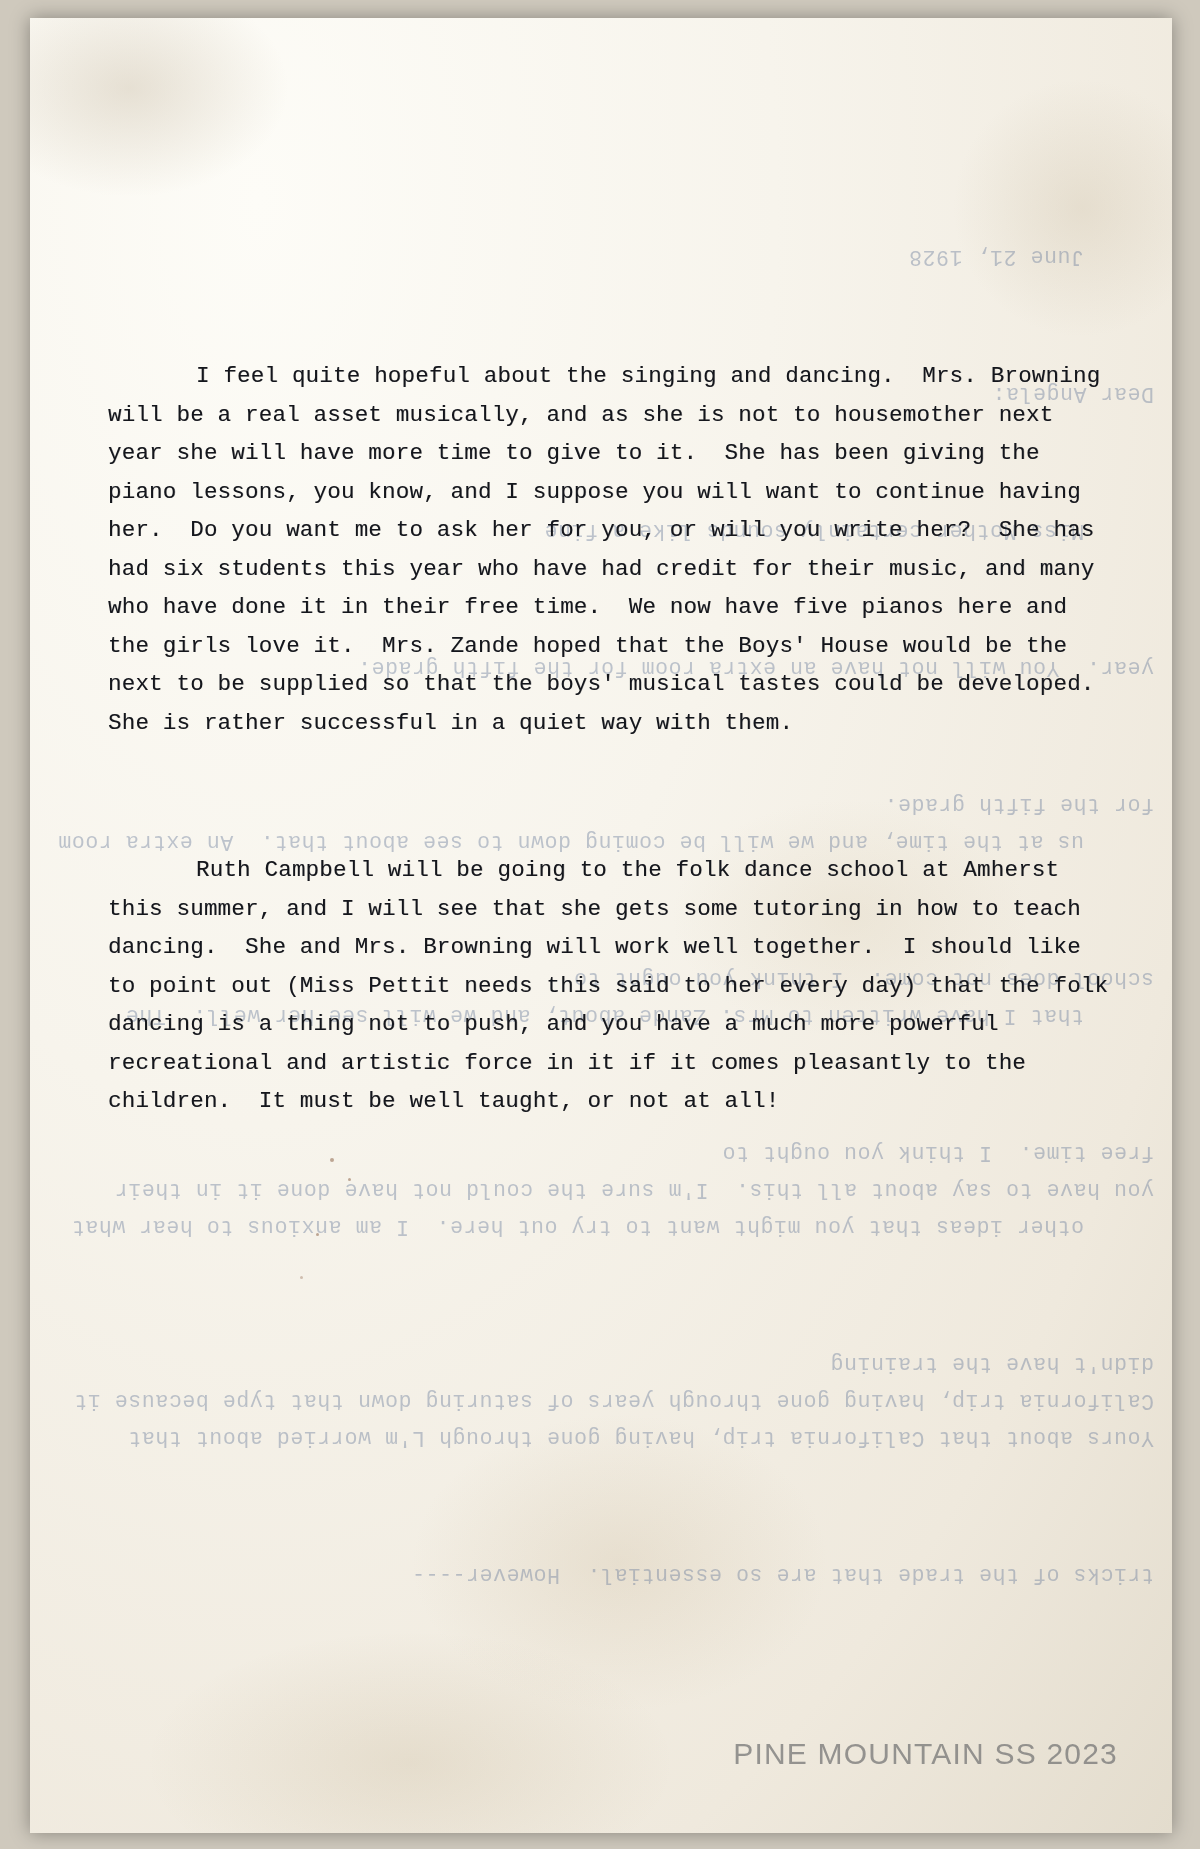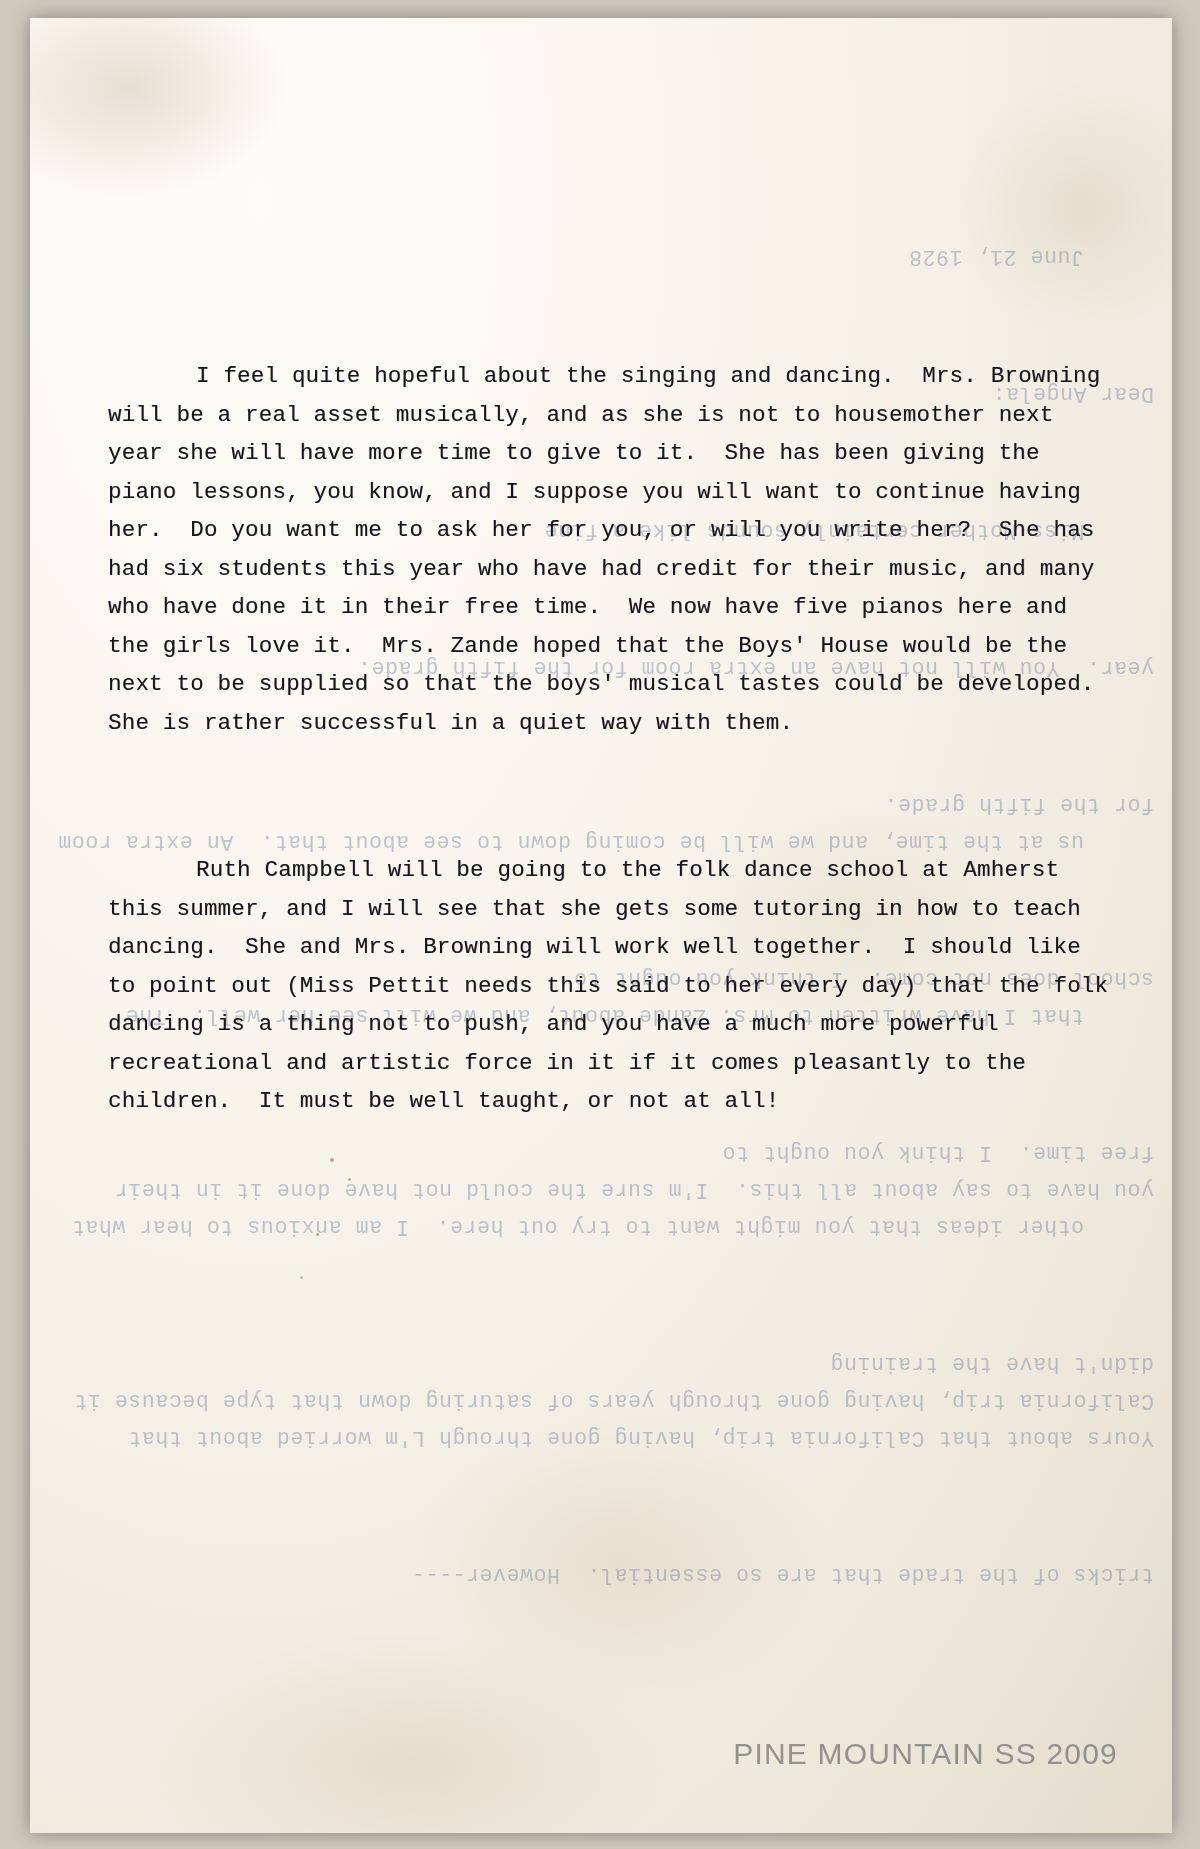--- a/index.html
+++ b/index.html
@@ -120,15 +120,15 @@
       <div class="blk ind">Miss Mother certainly sounds like a fine</div>
       <div class="blk">Dear Angela:</div>
       <div class="blk ind">June 21, 1928</div>
     </div>
 
     <div class="typed">
       <p class="indent">I feel quite hopeful about the singing and dancing.  Mrs. Browning will be a real asset musically, and as she is not to housemother next year she will have more time to give to it.  She has been giving the piano lessons, you know, and I suppose you will want to continue having her.  Do you want me to ask her for you, or will you write her?  She has had six students this year who have had credit for their music, and many who have done it in their free time.  We now have five pianos here and the girls love it.  Mrs. Zande hoped that the Boys' House would be the next to be supplied so that the boys' musical tastes could be developed.  She is rather successful in a quiet way with them.</p>
       <p class="indent">Ruth Campbell will be going to the folk dance school at Amherst this summer, and I will see that she gets some tutoring in how to teach dancing.  She and Mrs. Browning will work well together.  I should like to point out (Miss Pettit needs this said to her every day) that the folk dancing is a thing not to push, and you have a much more powerful recreational and artistic force in it if it comes pleasantly to the children.  It must be well taught, or not at all!</p>
     </div>
 
-    <div class="watermark">PINE MOUNTAIN SS 2009</div>
+    <div class="watermark">PINE MOUNTAIN SS 2023</div>
   </div>
 </div>
 
 </body></html>

